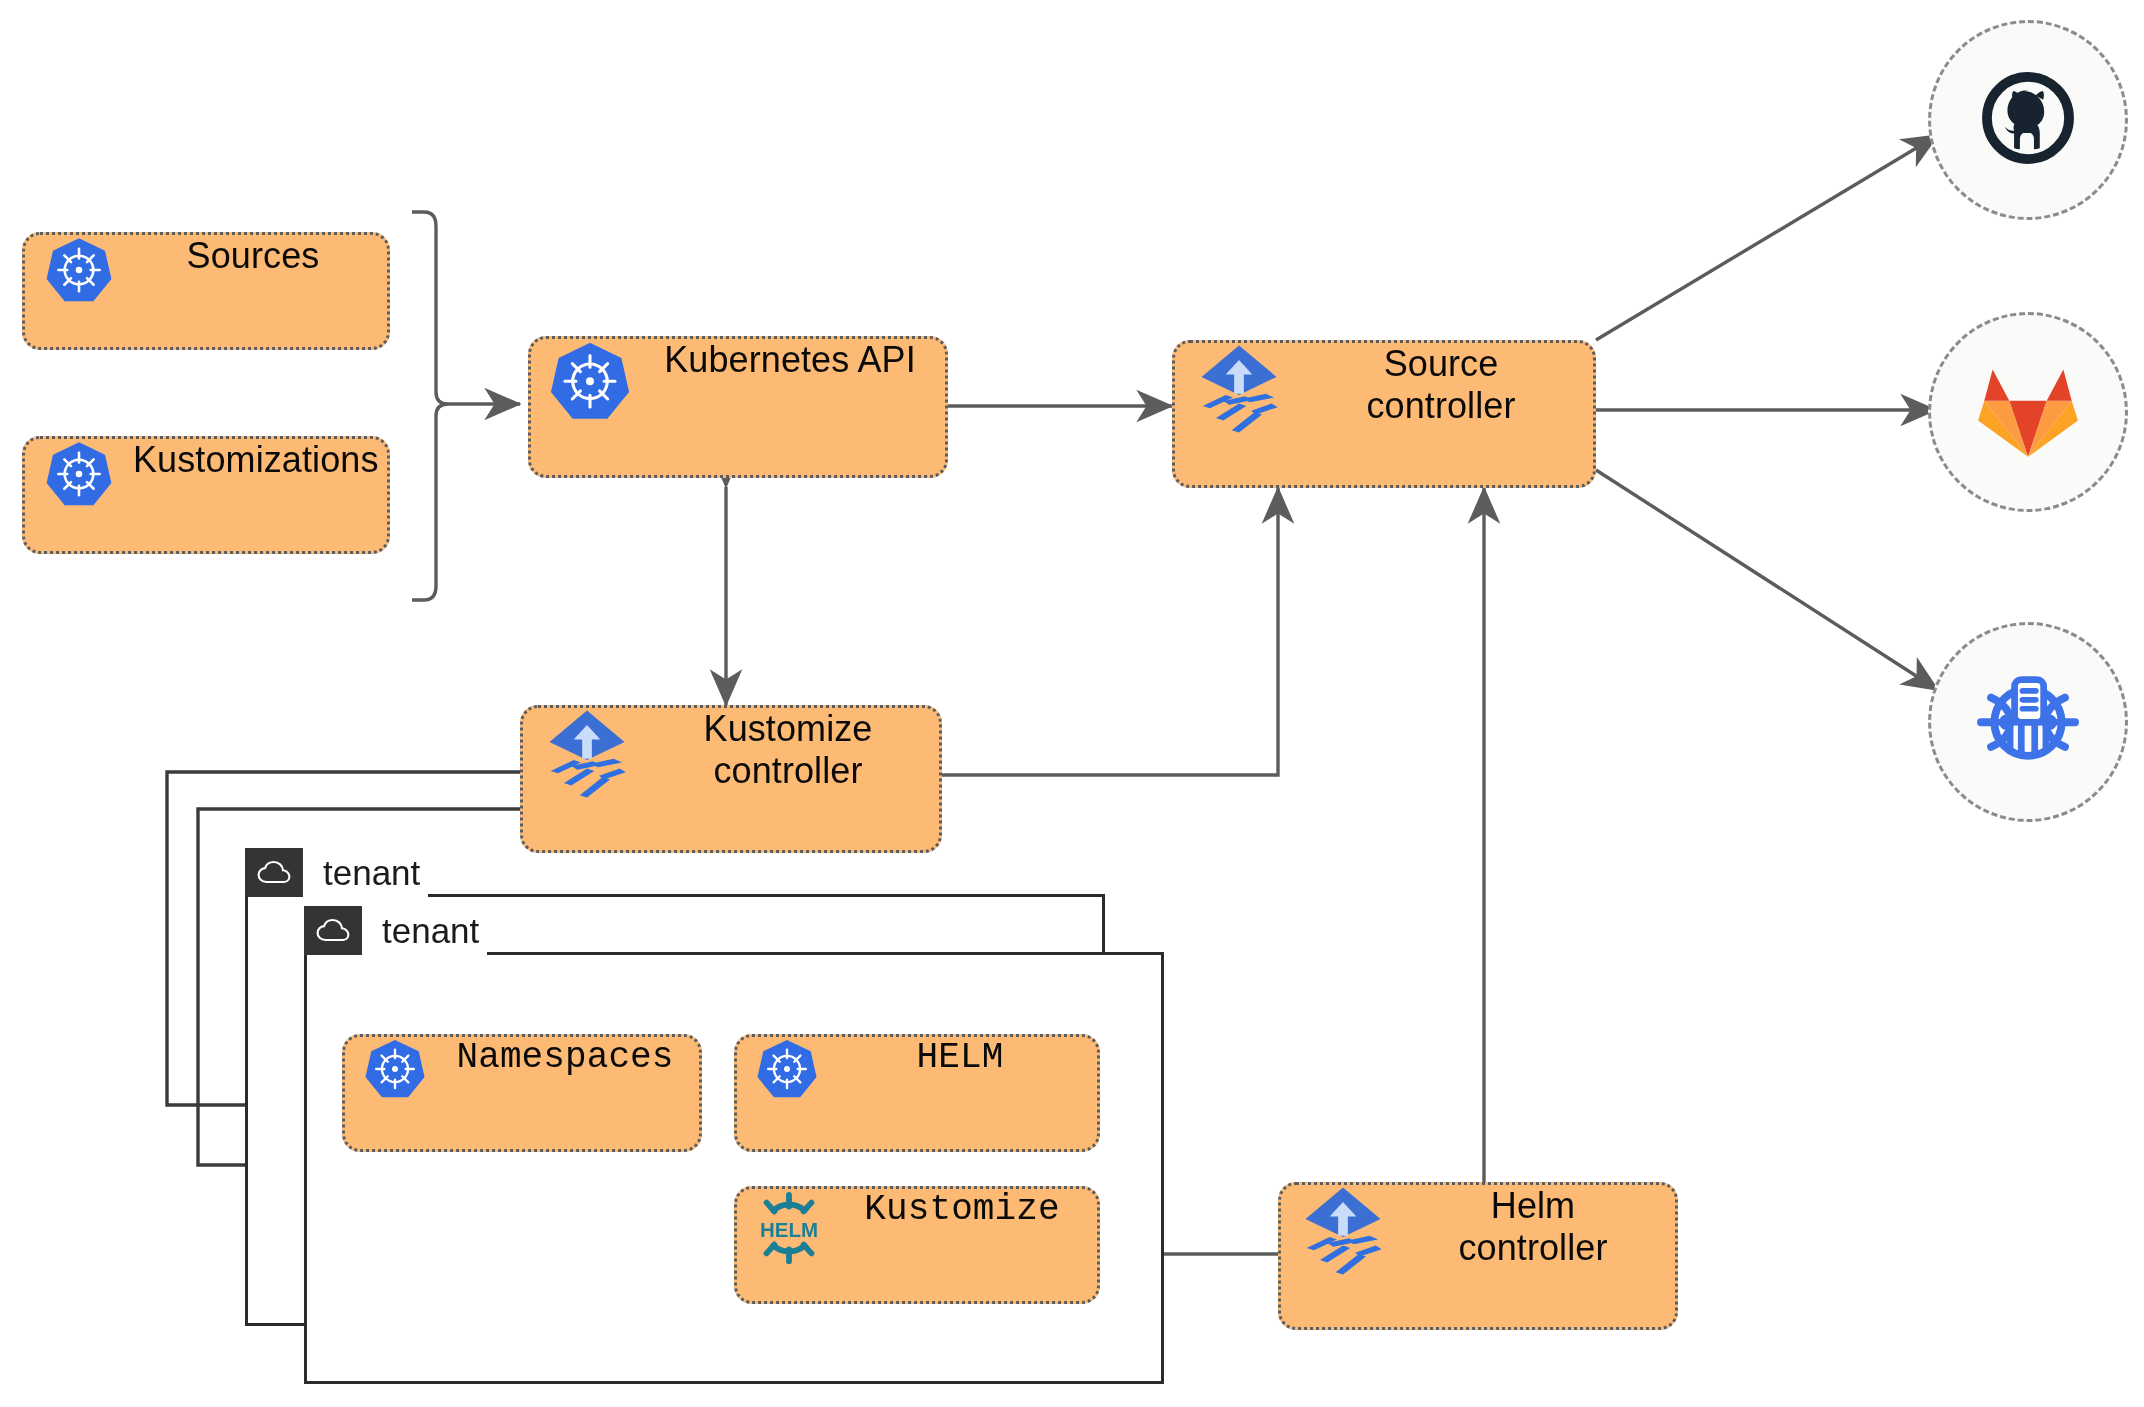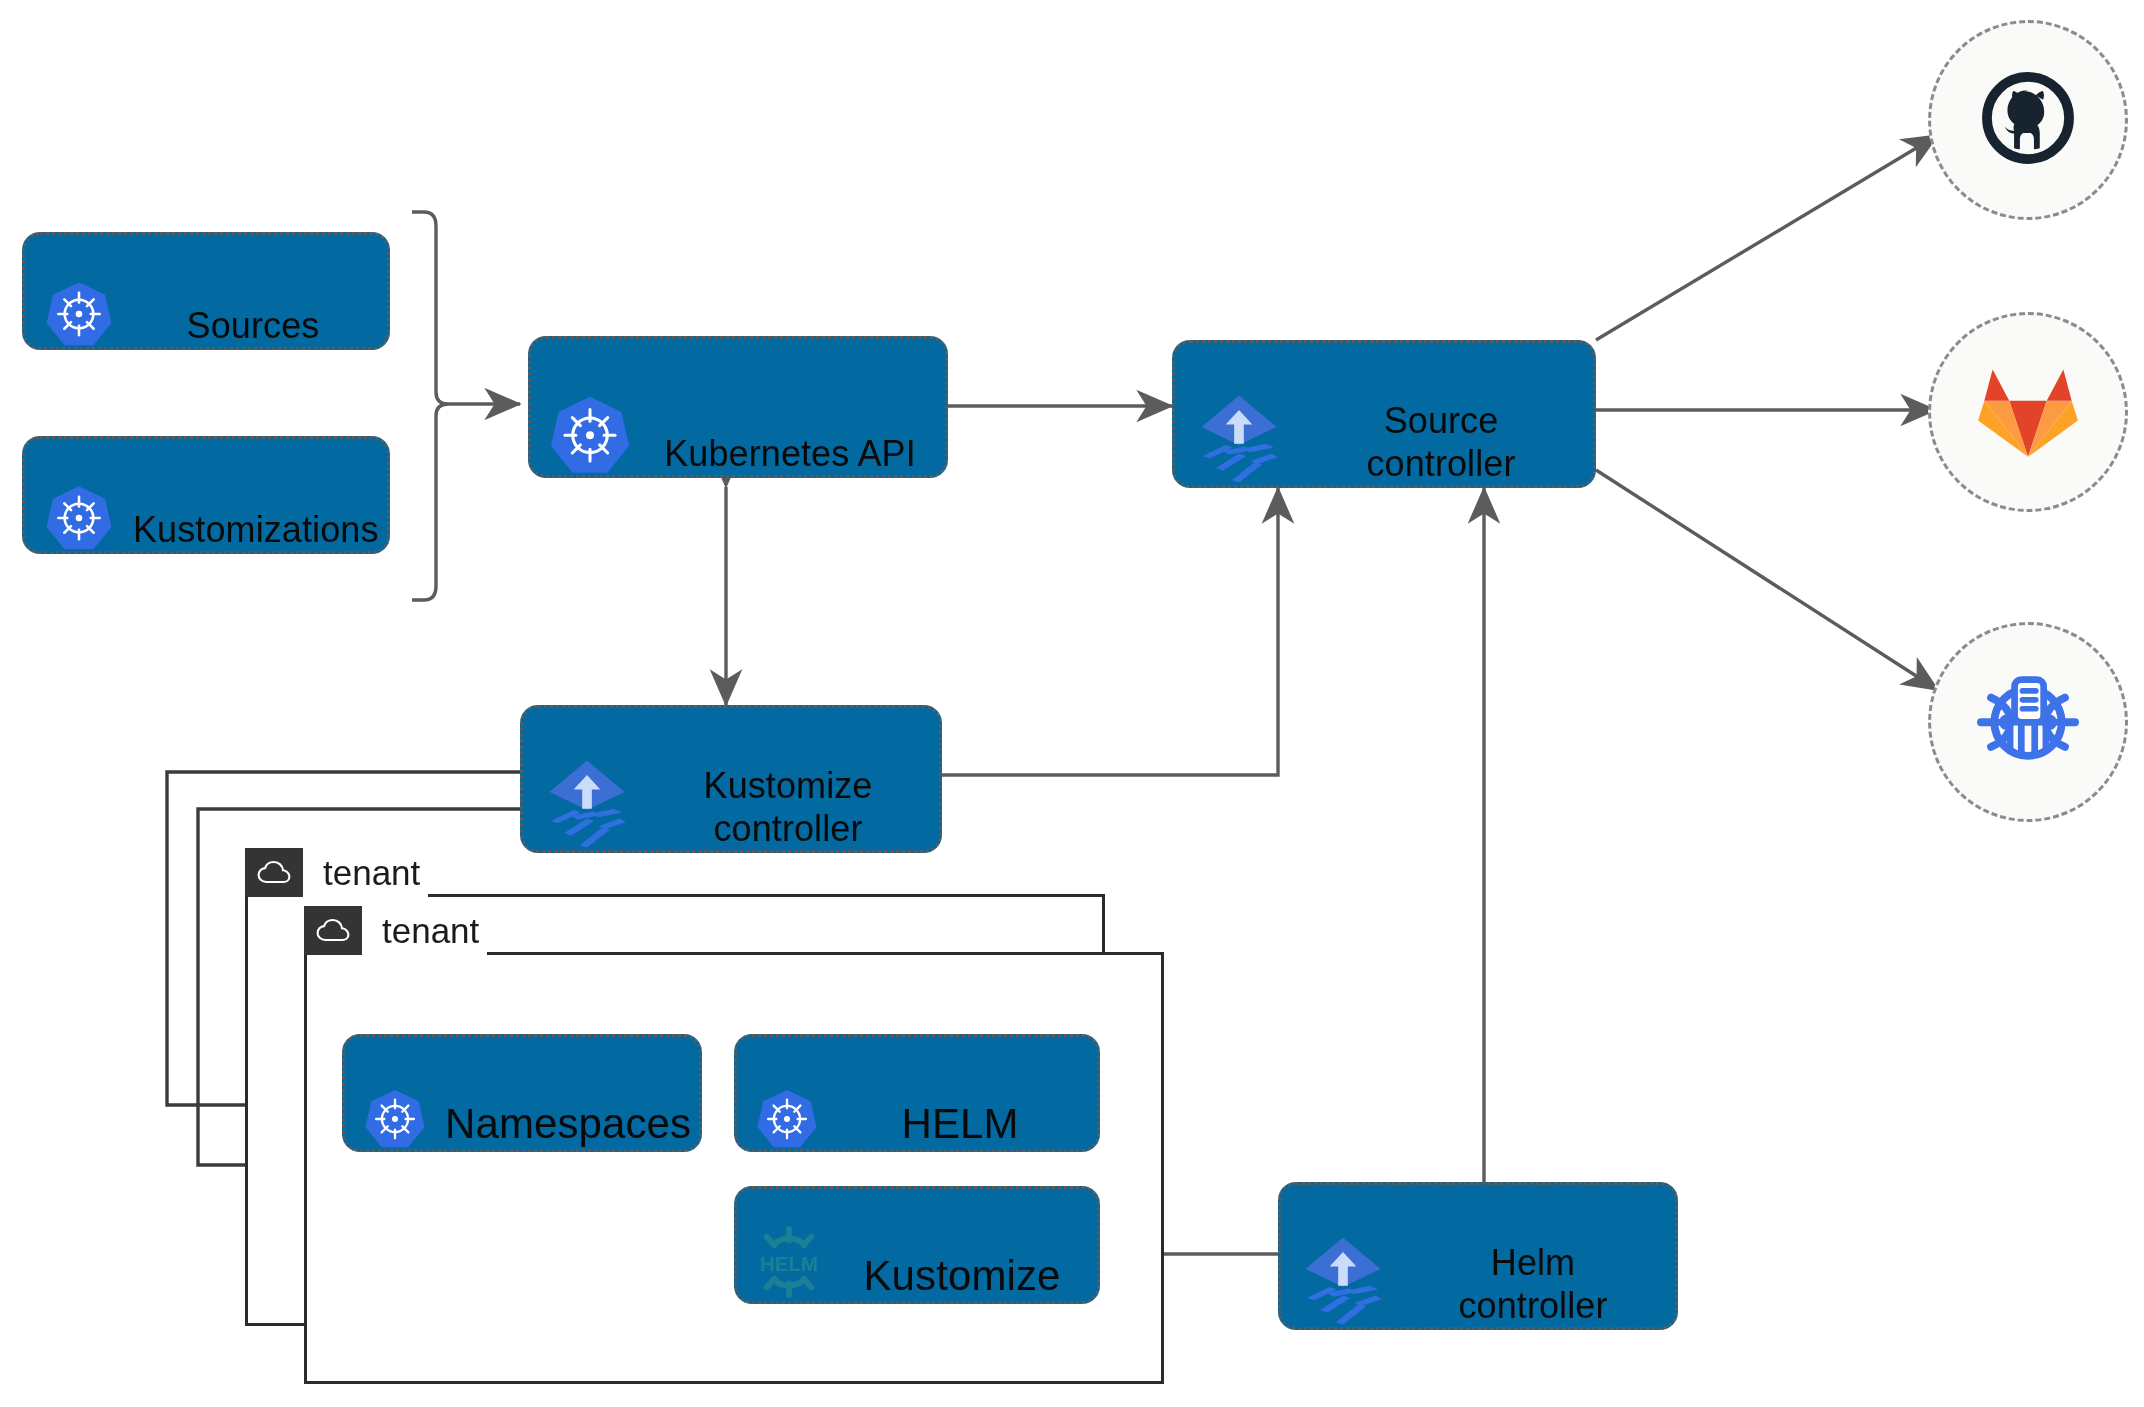--- a/index.html
+++ b/index.html
@@ -2,34 +2,34 @@
 <html><head>
 <meta charset="utf-8">
 <style>
   html,body{margin:0;padding:0;background:#ffffff;}
   body{font-family:"Liberation Sans", sans-serif;}
   #stage{position:relative;width:2144px;height:1407px;background:#ffffff;overflow:hidden;}
 
   
   .node{
     position:absolute;
-    background:#0369a1;
+    background:#fdba74;
     border:3px dotted #5c5c5c;
     border-radius:18px;
-    display:flex;align-items:flex-end;
+    display:flex;align-items:flex-start;
     box-sizing:border-box;
     z-index:6;
   }
   .node .ico{flex:0 0 auto;display:flex;align-items:center;justify-content:center;}
   .node .lbl{
     flex:1 1 auto;text-align:center;color:#0a0a0a;
     font-size:36px;line-height:1.18;letter-spacing:.1px;
     padding-right:14px;white-space:pre-line;
   }
-  .node.small .lbl{font-size:42px;}
+  .node.small .lbl{font-size:36px;font-family:Liberation Mono, monospace;}
 
   
   .circ{
     position:absolute;border-radius:50%;
     background:#fafaf8;border:3px dashed #8b8b8b;
     display:flex;align-items:center;justify-content:center;
     box-sizing:border-box;z-index:6;
   }
 
   

